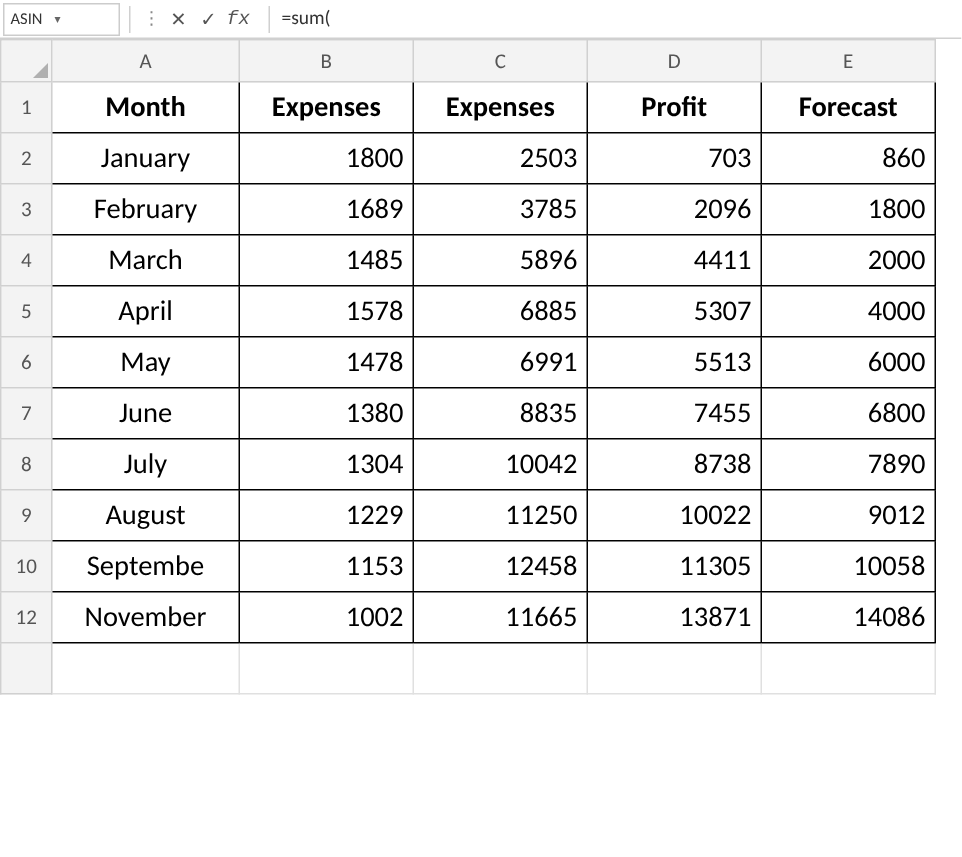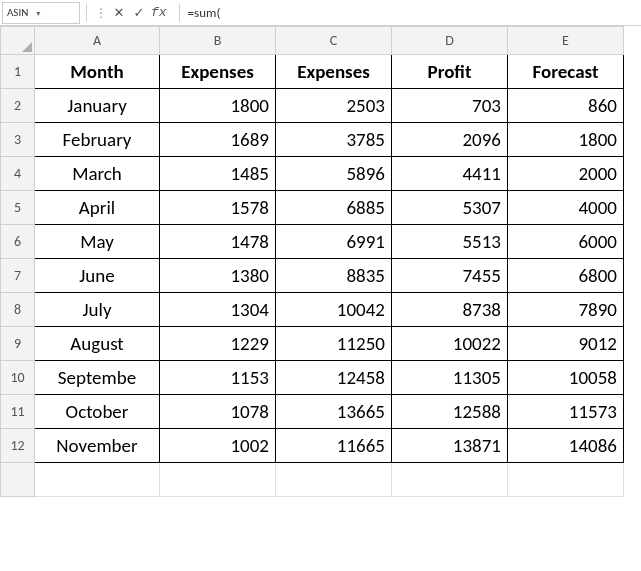--- a/index.html
+++ b/index.html
@@ -239,28 +239,20 @@
         </tr>
   <tr>
           <td class="row-hdr">10</td>
     <td class="cell txt">Septembe</td>
     <td class="cell num">1153</td>
     <td class="cell num">12458</td>
     <td class="cell num">11305</td>
     <td class="cell num">10058</td>
         </tr>
   <tr>
-          <td class="row-hdr">11</td>
-    <td class="cell txt">October</td>
-    <td class="cell num">1078</td>
-    <td class="cell num">13665</td>
-    <td class="cell num">12588</td>
-    <td class="cell num">11573</td>
-        </tr>
-  <tr>
           <td class="row-hdr">12</td>
     <td class="cell txt">November</td>
     <td class="cell num">1002</td>
     <td class="cell num">11665</td>
     <td class="cell num">13871</td>
     <td class="cell num">14086</td>
         </tr>
   <tr class="row-15">
     <td class="row-hdr" style="height:14px; font-size:10px; color:#999"></td>
     <td class="cell"></td>

